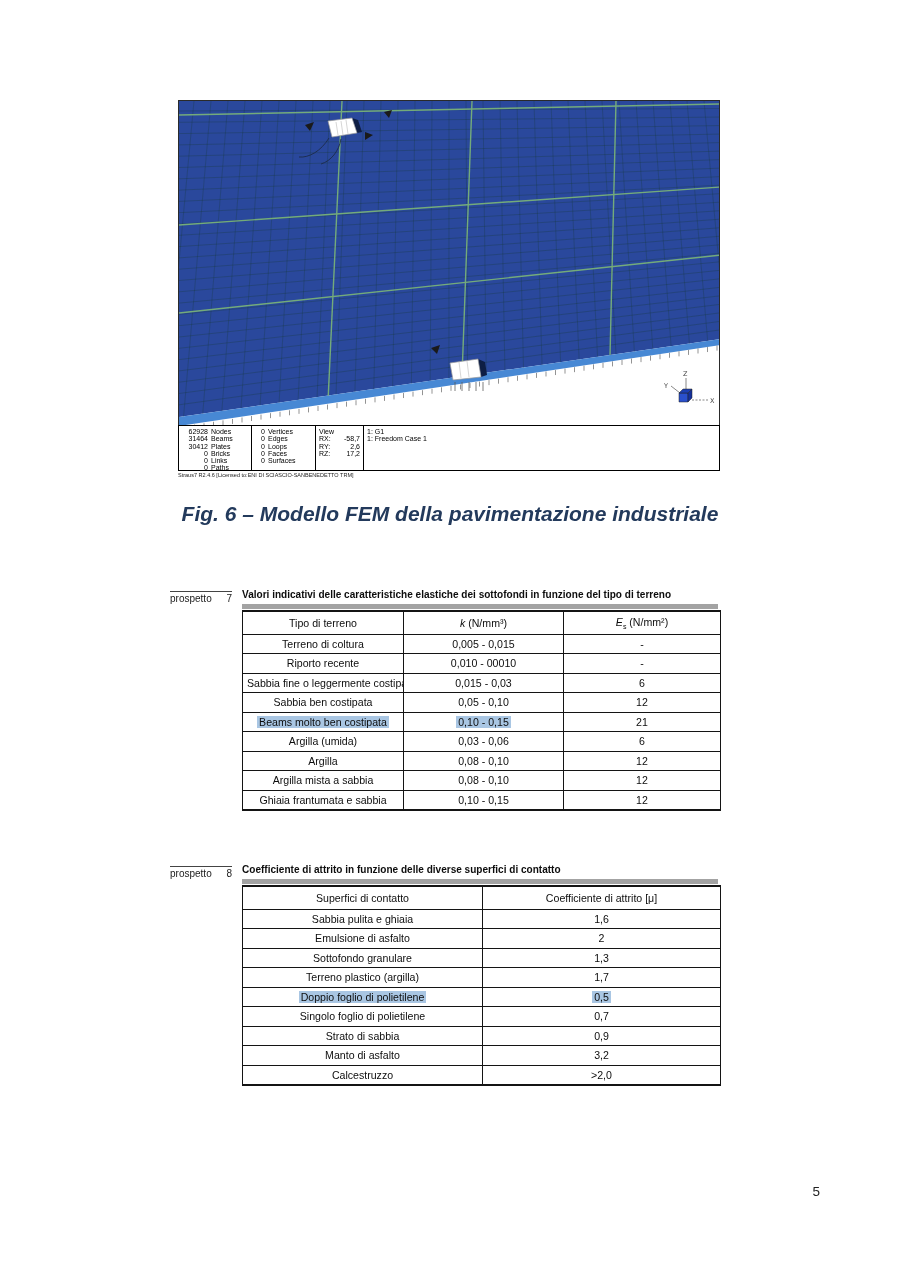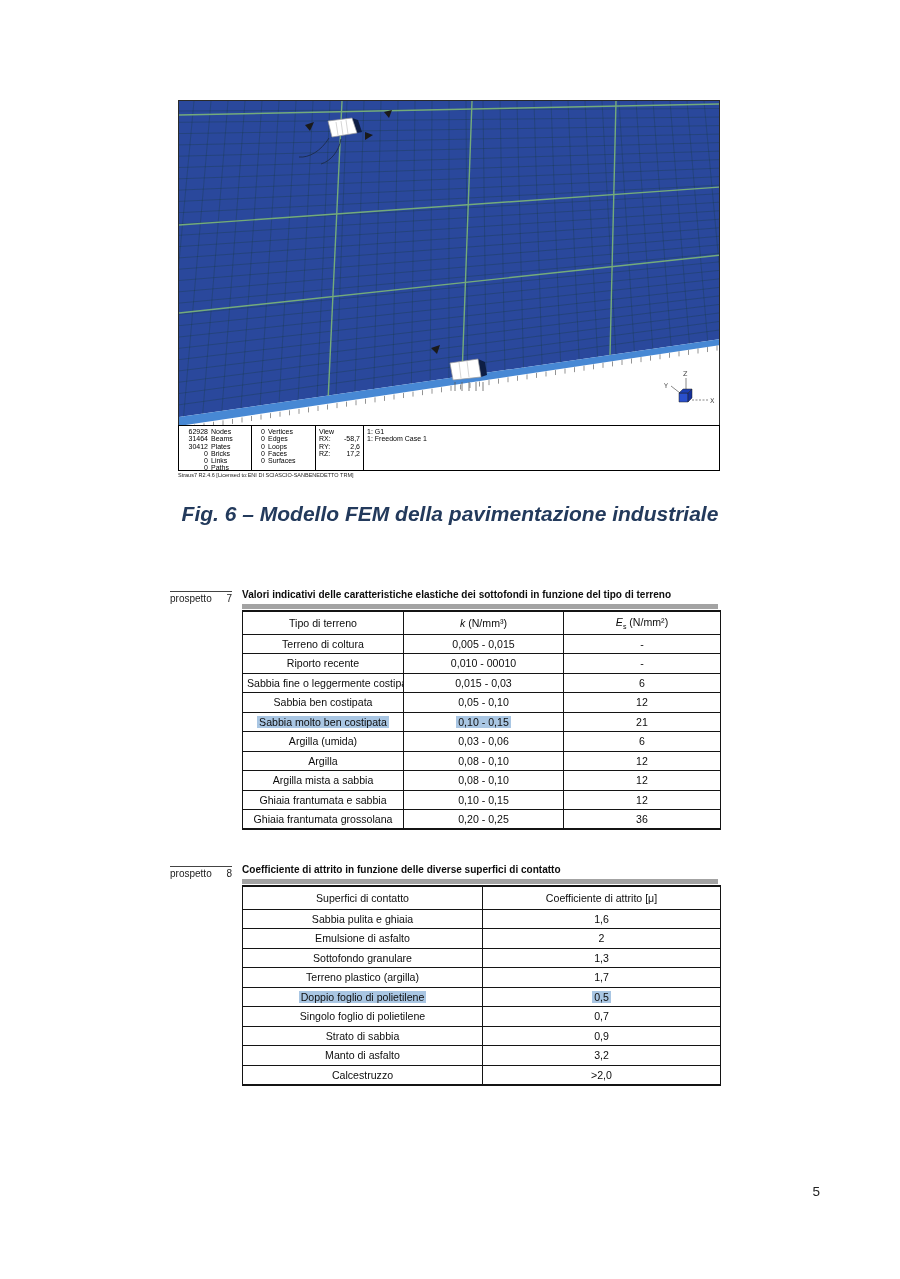--- a/index.html
+++ b/index.html
@@ -358,21 +358,21 @@
           <td class="nm">Sabbia fine o leggermente costipata</td>
           <td class="vl">0,015 - 0,03</td>
           <td class="vl">6</td>
         </tr>
       <tr>
           <td class="nm">Sabbia ben costipata</td>
           <td class="vl">0,05 - 0,10</td>
           <td class="vl">12</td>
         </tr>
       <tr>
-        <td class="nm"><span class="hl">Sabbia molto ben costipata</span></td>
+        <td class="nm"><span class="hl">Beams molto ben costipata</span></td>
         <td class="vl"><span class="hl">0,10 - 0,15</span></td>
         <td class="vl">21</td>
       </tr>
       <tr>
           <td class="nm">Argilla (umida)</td>
           <td class="vl">0,03 - 0,06</td>
           <td class="vl">6</td>
         </tr>
       <tr>
           <td class="nm">Argilla</td>
@@ -381,25 +381,20 @@
         </tr>
       <tr>
           <td class="nm">Argilla mista a sabbia</td>
           <td class="vl">0,08 - 0,10</td>
           <td class="vl">12</td>
         </tr>
       <tr>
           <td class="nm">Ghiaia frantumata e sabbia</td>
           <td class="vl">0,10 - 0,15</td>
           <td class="vl">12</td>
-        </tr>
-      <tr>
-          <td class="nm">Ghiaia frantumata grossolana</td>
-          <td class="vl">0,20 - 0,25</td>
-          <td class="vl">36</td>
         </tr>
     </tbody>
   </table>
 
   <div class="plabel" style="top:866px;">
     <span>prospetto</span>
     <span>8</span>
   </div>
   <div class="ptitle" style="top:863px;">Coefficiente di attrito in funzione delle diverse superfici di contatto</div>
   <div class="graybar" style="top:879px;"></div>

